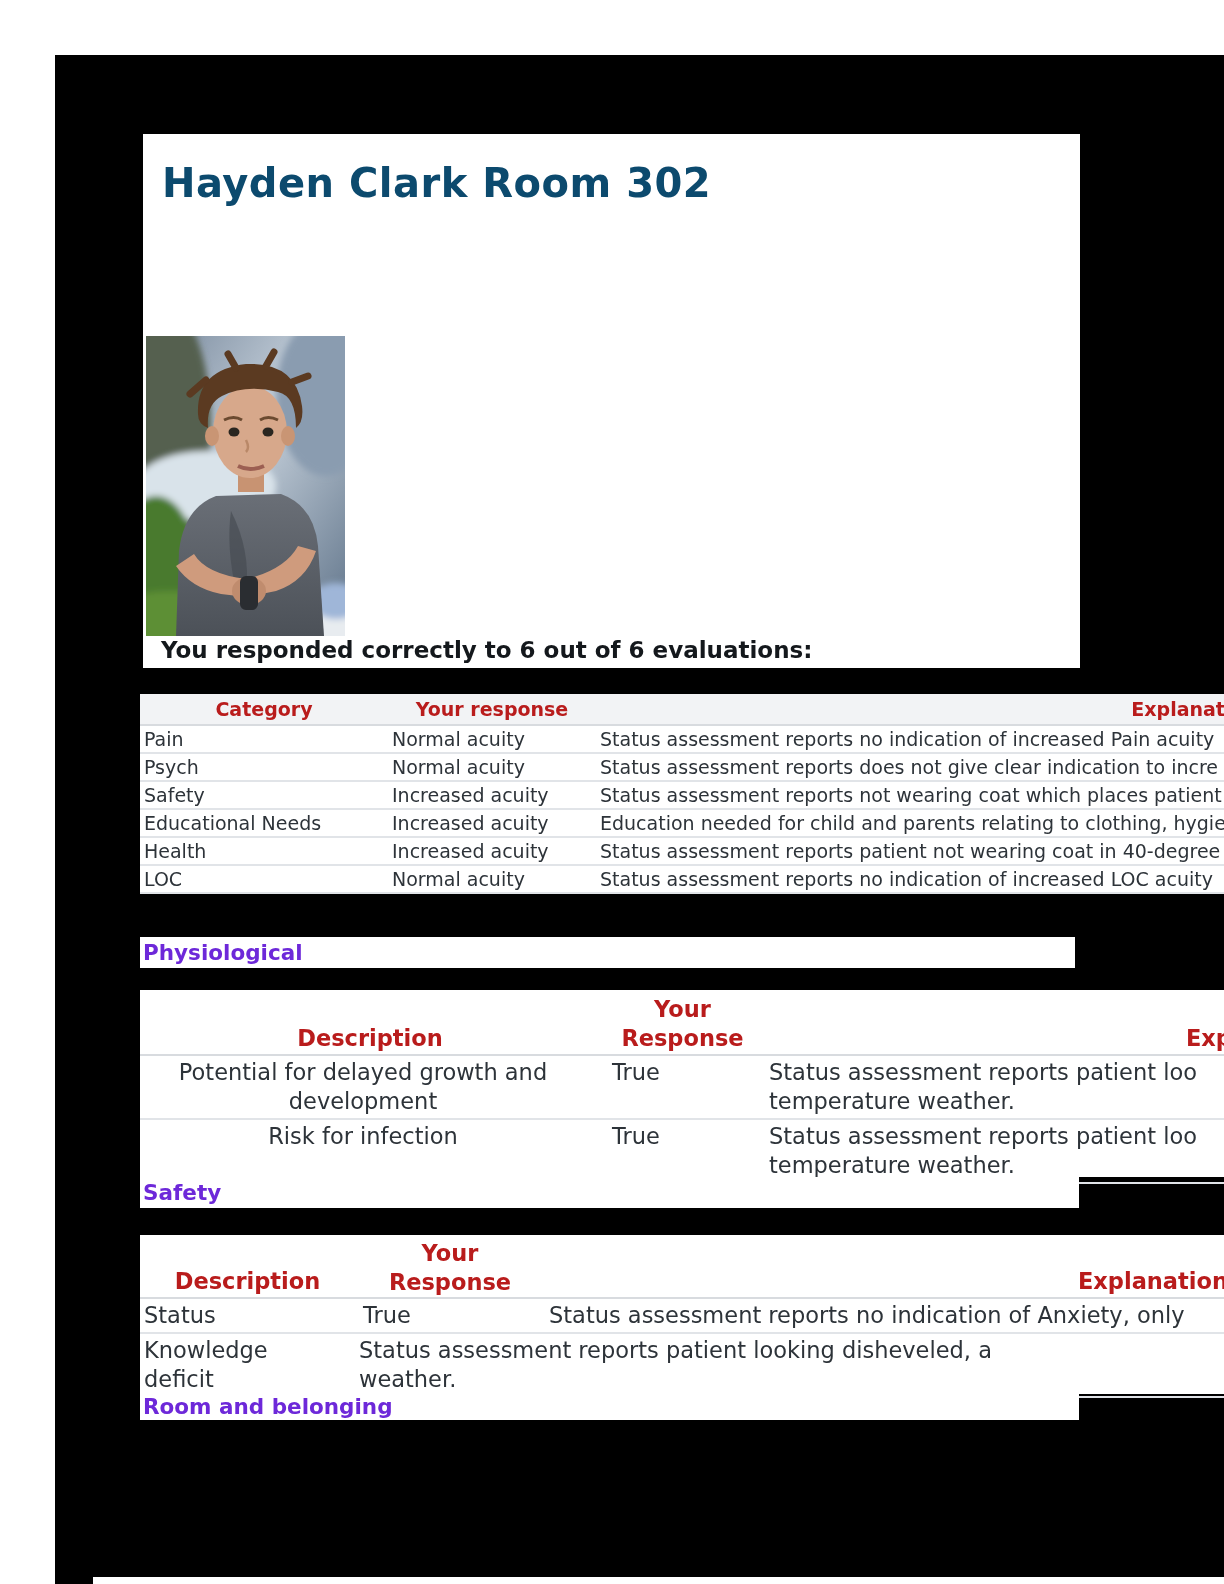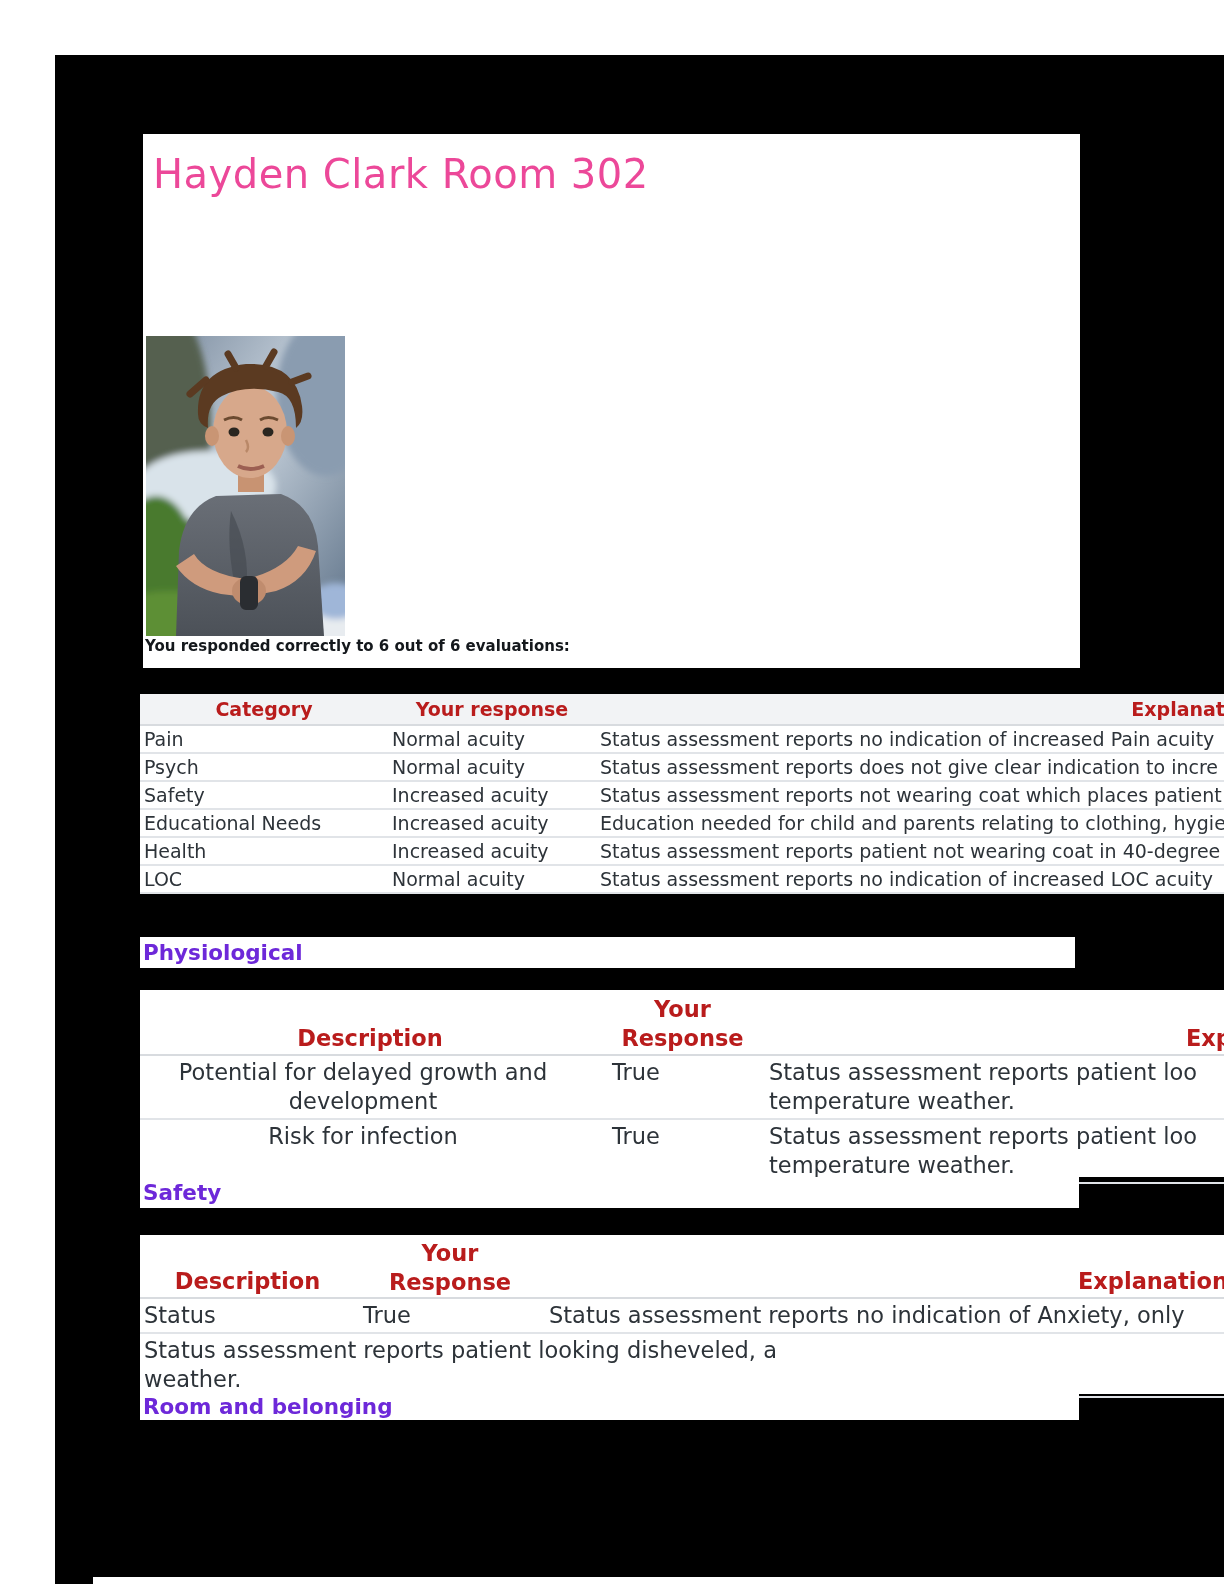--- a/index.html
+++ b/index.html
@@ -3,25 +3,25 @@
 <meta charset="utf-8">
 <style>
   html,body{margin:0;padding:0;background:#ffffff;}
   .page{position:relative;width:1224px;height:1584px;background:#ffffff;overflow:hidden;
         font-family:"DejaVu Sans", sans-serif;color:#2d3339;}
   .frame{position:absolute;left:55px;top:55px;width:1169px;height:1522px;background:#000000;}
   .notch{position:absolute;left:55px;top:1577px;width:38px;height:7px;background:#000000;}
 
   
   .card{position:absolute;left:143px;top:134px;width:937px;height:534px;background:#ffffff;}
-  .card h1{margin:7px;padding:10px 0 0 3px;font-size:40px;font-weight:400;color:#ec4899;letter-spacing:0.5px;}
+  .card h1{margin:16px;padding:10px 0 0 3px;font-size:40px;font-weight:700;color:#0c4a6e;letter-spacing:0.5px;}
   .card .summary{position:absolute;left:3px;top:88px;width:905px;margin:0;
                  font-size:22.5px;line-height:28px;color:#343b42;}
   .photo{position:absolute;left:3px;top:202px;width:199px;height:300px;overflow:hidden;}
-  .result{position:absolute;left:2px;top:503px;font-size:15px;font-weight:bold;color:#14181c;white-space:nowrap;}
+  .result{position:absolute;left:18px;top:503px;font-size:23px;font-weight:bold;color:#14181c;white-space:nowrap;}
 
   
   .bar{position:absolute;background:#ffffff;font-weight:bold;font-size:21.5px;color:#6d28d9;
        padding:3px 0 0 3px;box-sizing:border-box;white-space:nowrap;}
 
   
   .tbl{position:absolute;background:#ffffff;}
   .row{display:flex;}
   .c{box-sizing:border-box;flex:0 0 auto;padding:1px 4px;}
   .center{text-align:center;}
@@ -185,20 +185,21 @@
       <div class="c c3 right bold nowrap">Explanation</div>
     </div>
     <div class="row brow">
       <div class="c c1">Status</div>
       <div class="c c2">True</div>
       <div class="c c3">
         <div class="nowrap">Status assessment reports no indication of Anxiety, only</div>
       </div>
     </div>
     <div class="row brow">
+      <div class="c c1">Knowledge deficit</div>
       <div class="c c3">
         <div class="nowrap">Status assessment reports patient looking disheveled, a</div>
         <div class="nowrap">weather.</div>
       </div>
     </div>
   </div>
 
   <div class="bar" style="left:140px;top:1394px;width:939px;height:26px;padding-top:0;line-height:26px;">Room and belonging</div>
 </div>
 

